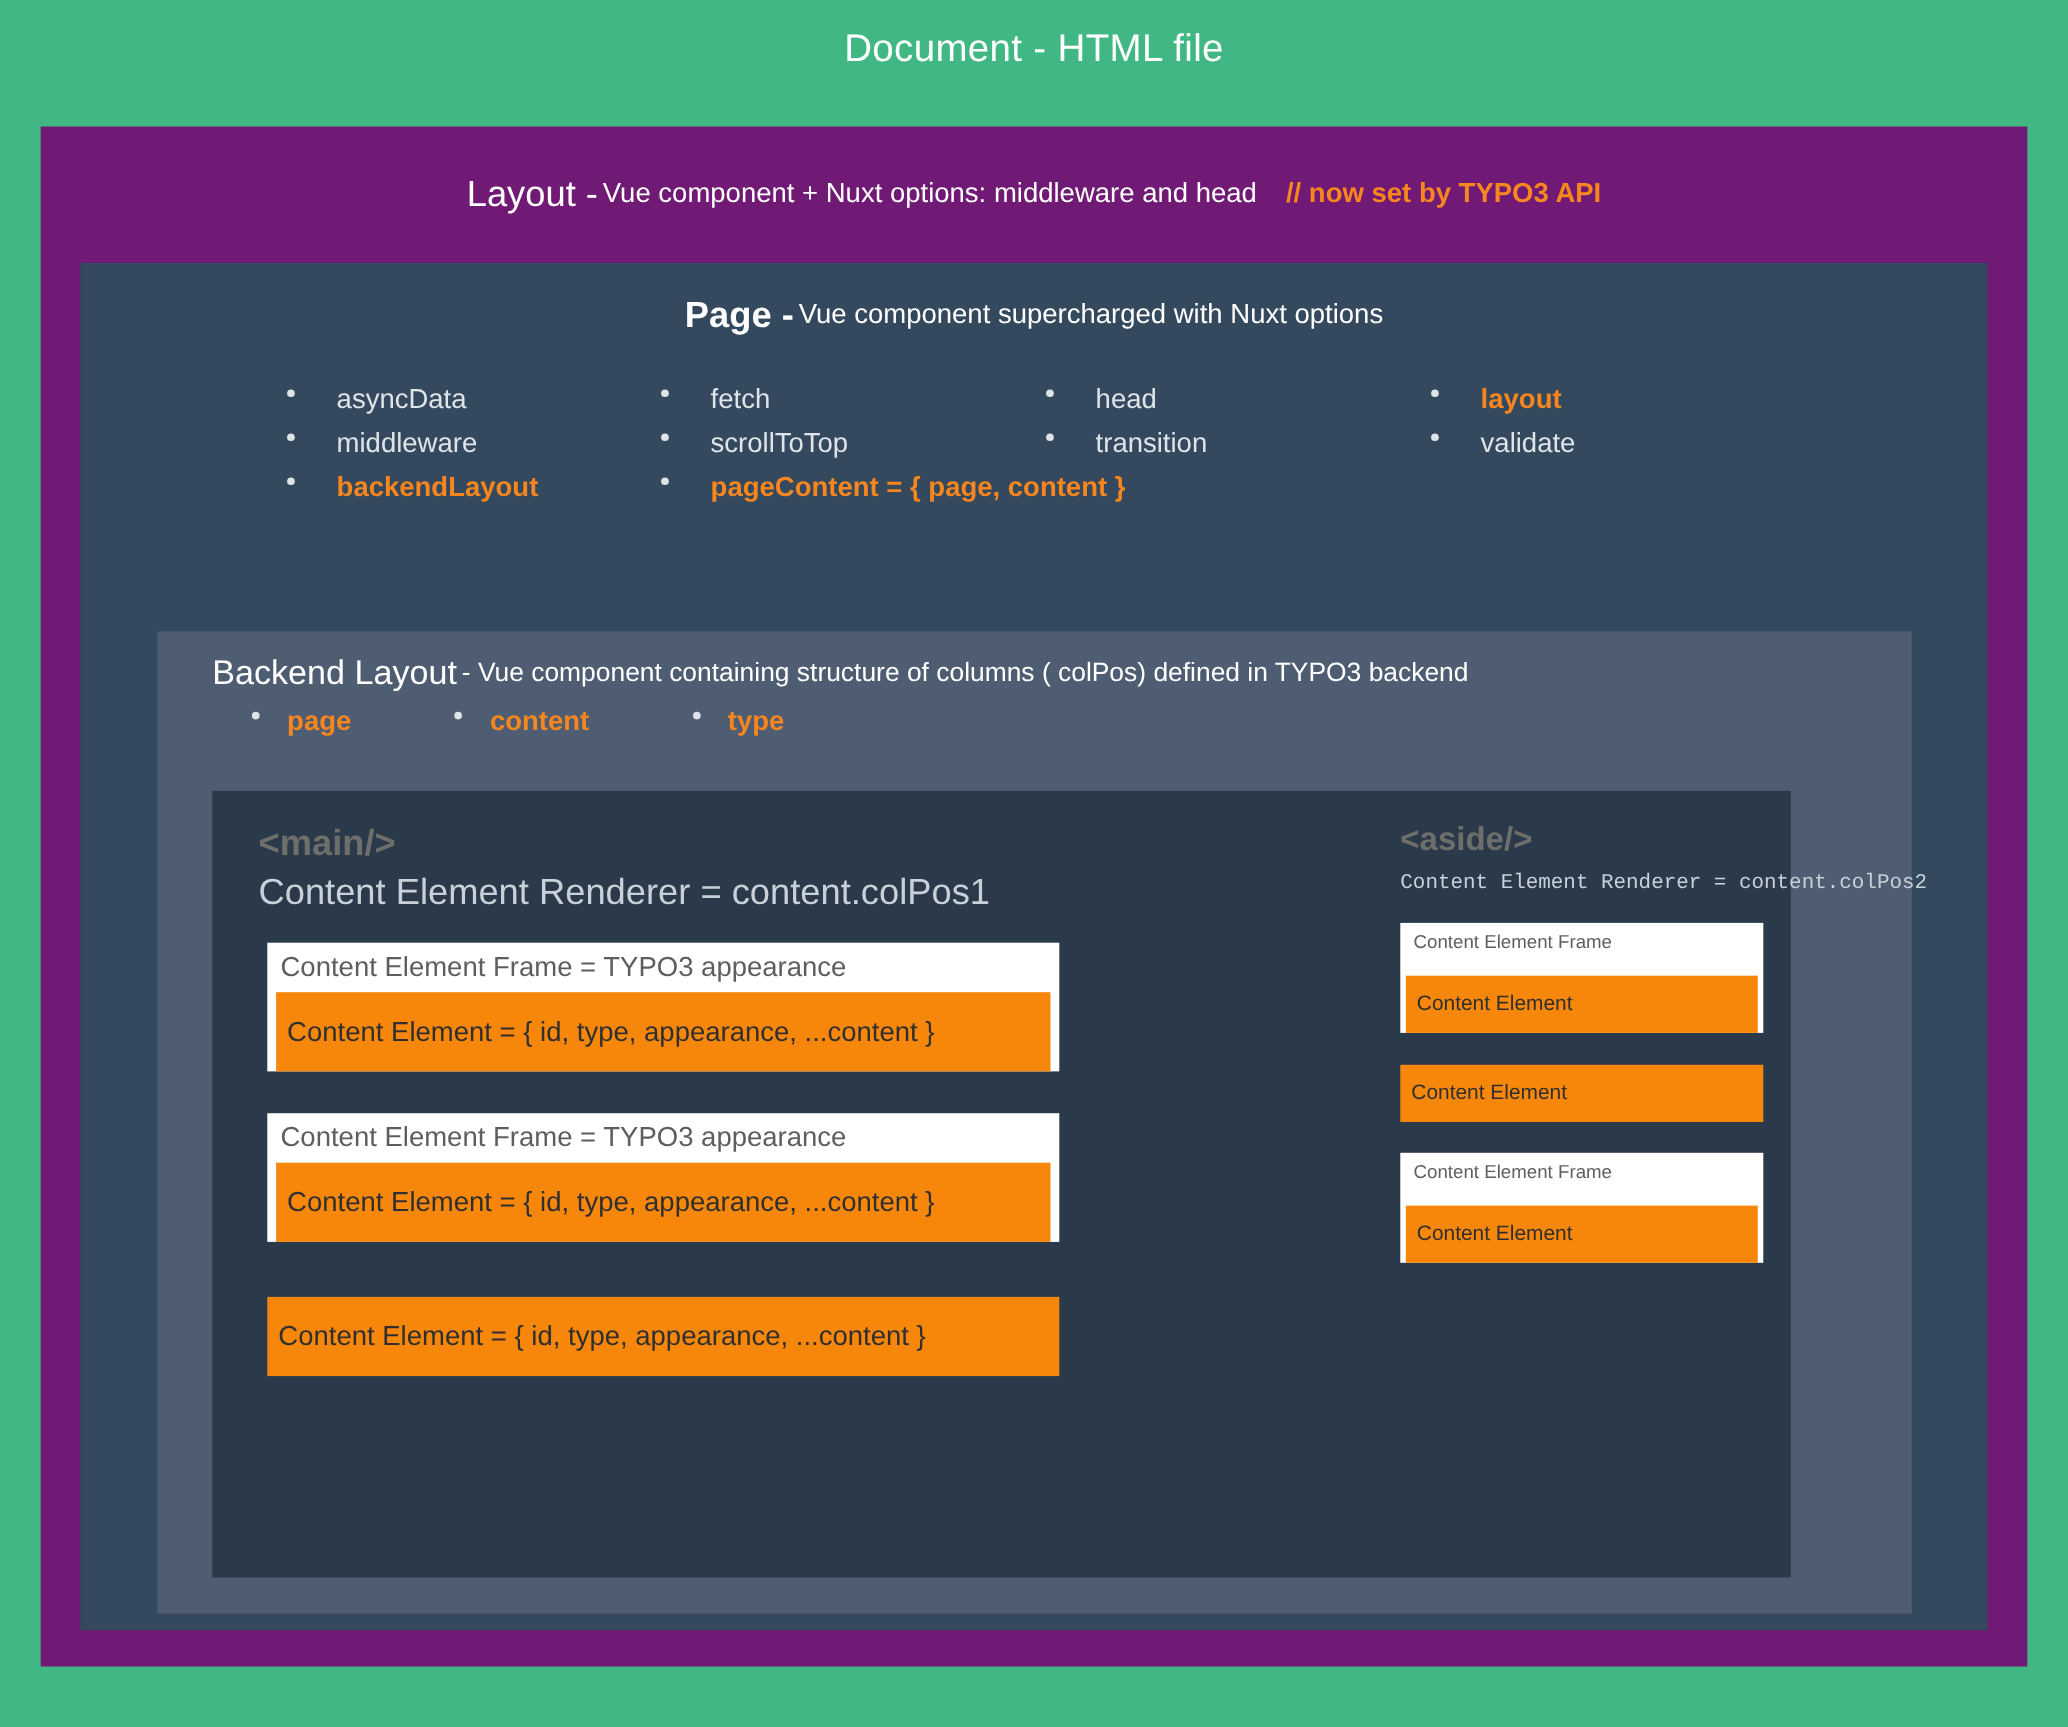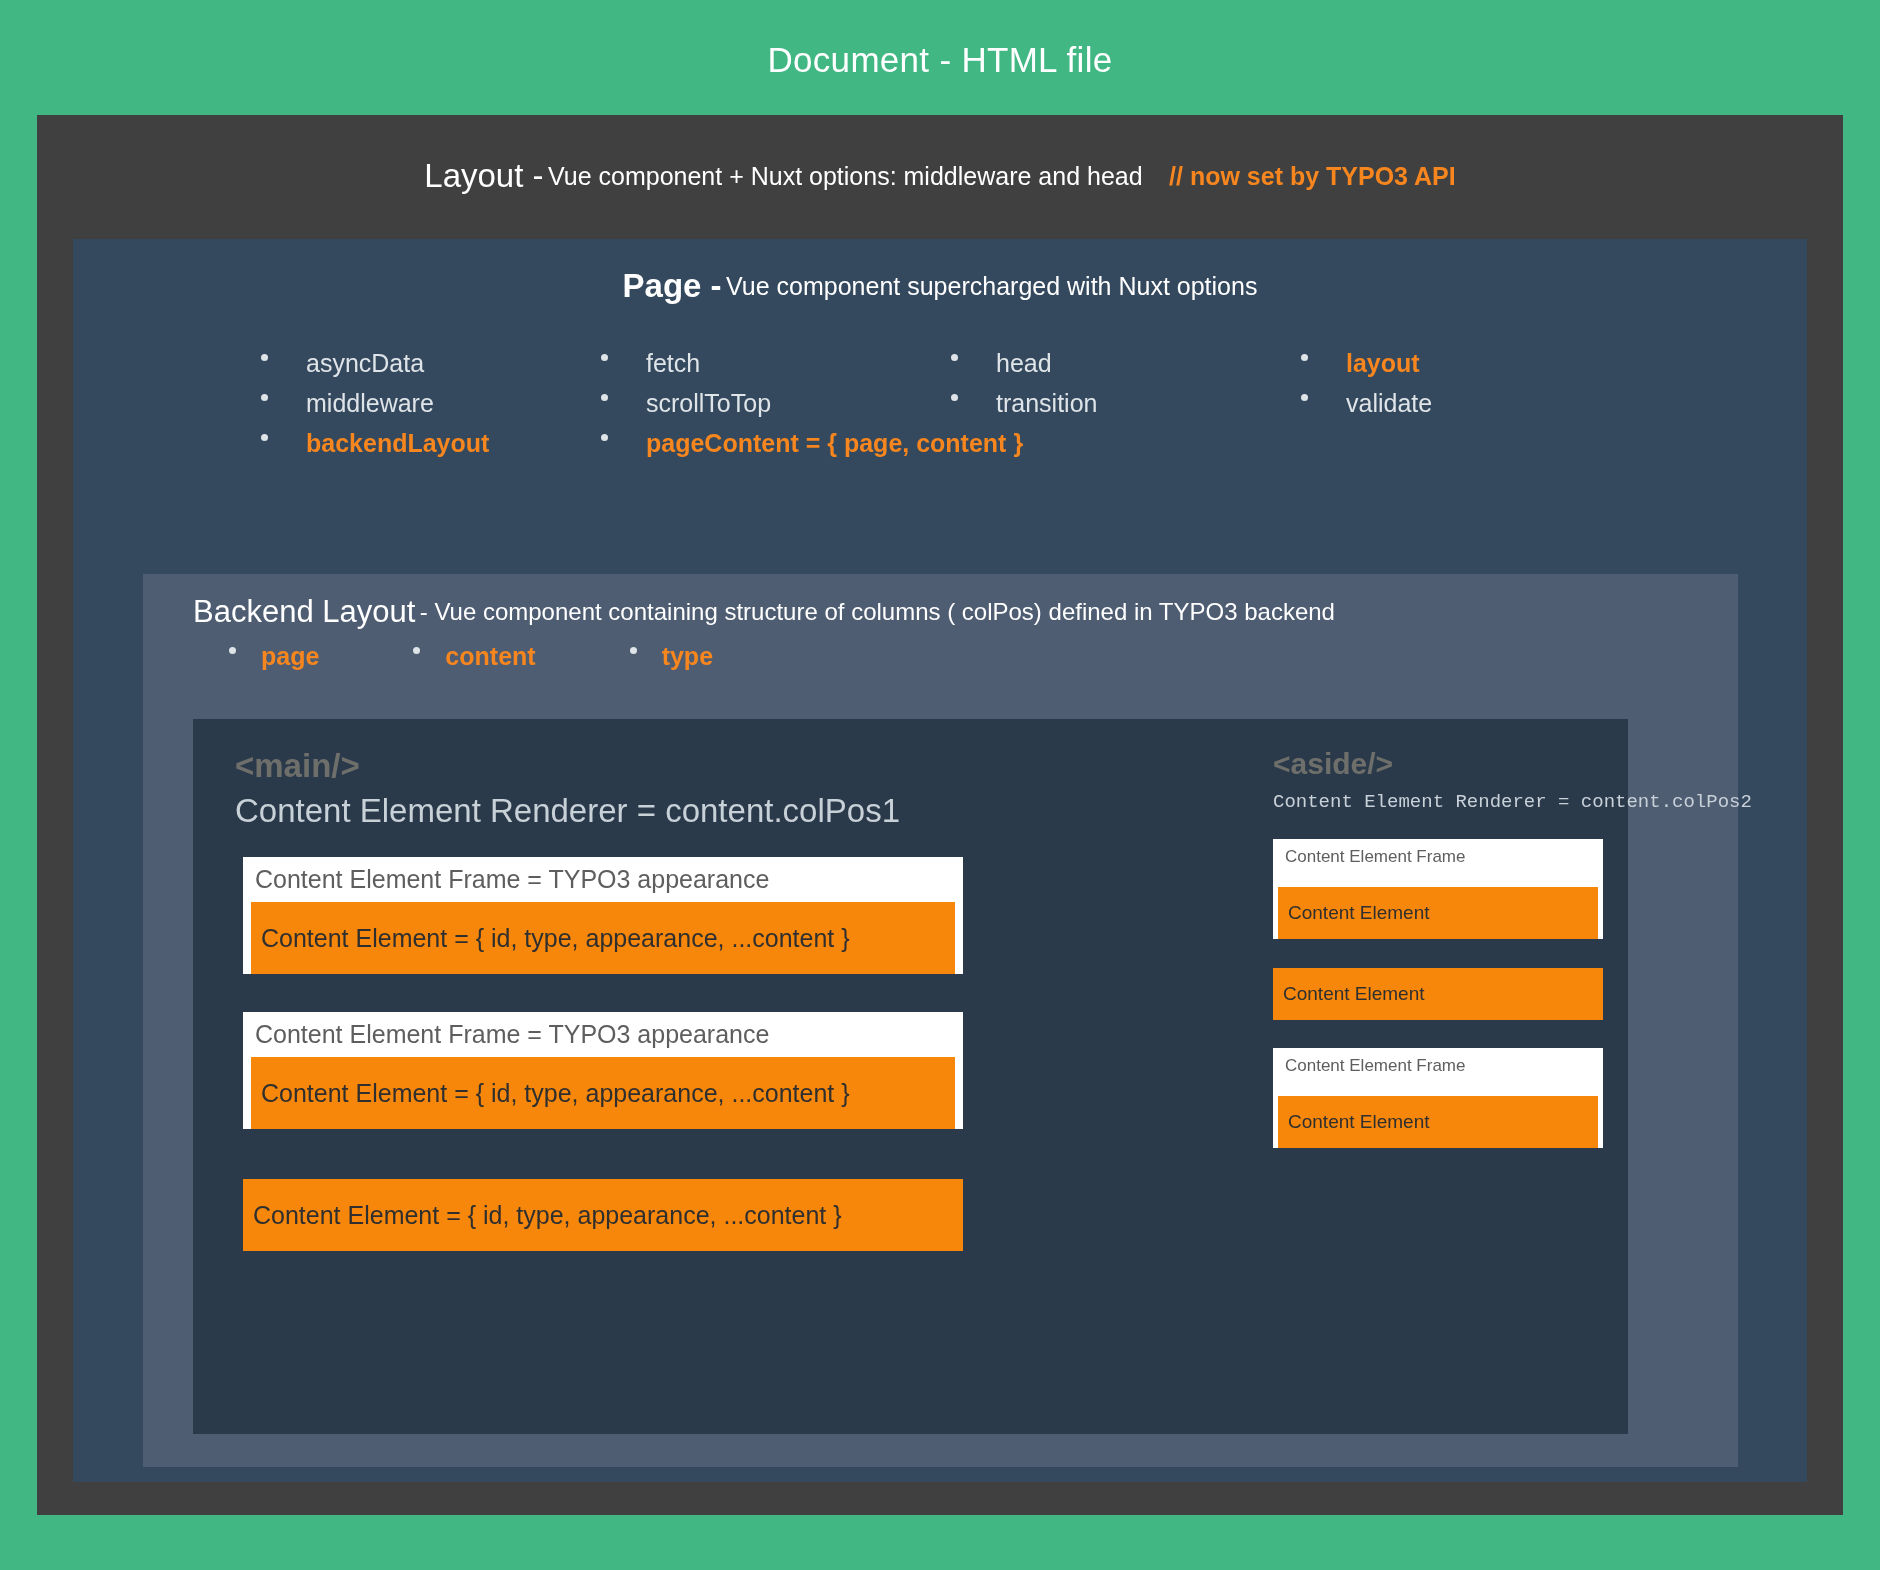--- a/index.html
+++ b/index.html
@@ -19,35 +19,35 @@
   
   #document-layer {
     position: absolute;
     left: 0; top: 0;
     width: 1880px; height: 1570px;
     background: #41b883;
   }
 
   .doc-title {
     position: absolute;
-    left: 0; top: 40px;
+    left: 0; top: 24px;
     width: 1880px;
     text-align: center;
     font-size: 35px;
     font-weight: 300;
     color: #ffffff;
     letter-spacing: 0.3px;
   }
 
   
   #layout-layer {
     position: absolute;
     left: 37px; top: 115px;
     width: 1806px; height: 1400px;
-    background: #404040;
+    background: #701a75;
   }
 
   .layout-title-row {
     position: absolute;
     left: 0; top: 42px;
     width: 1806px;
     text-align: center;
     white-space: nowrap;
   }
   .layout-title-main {

